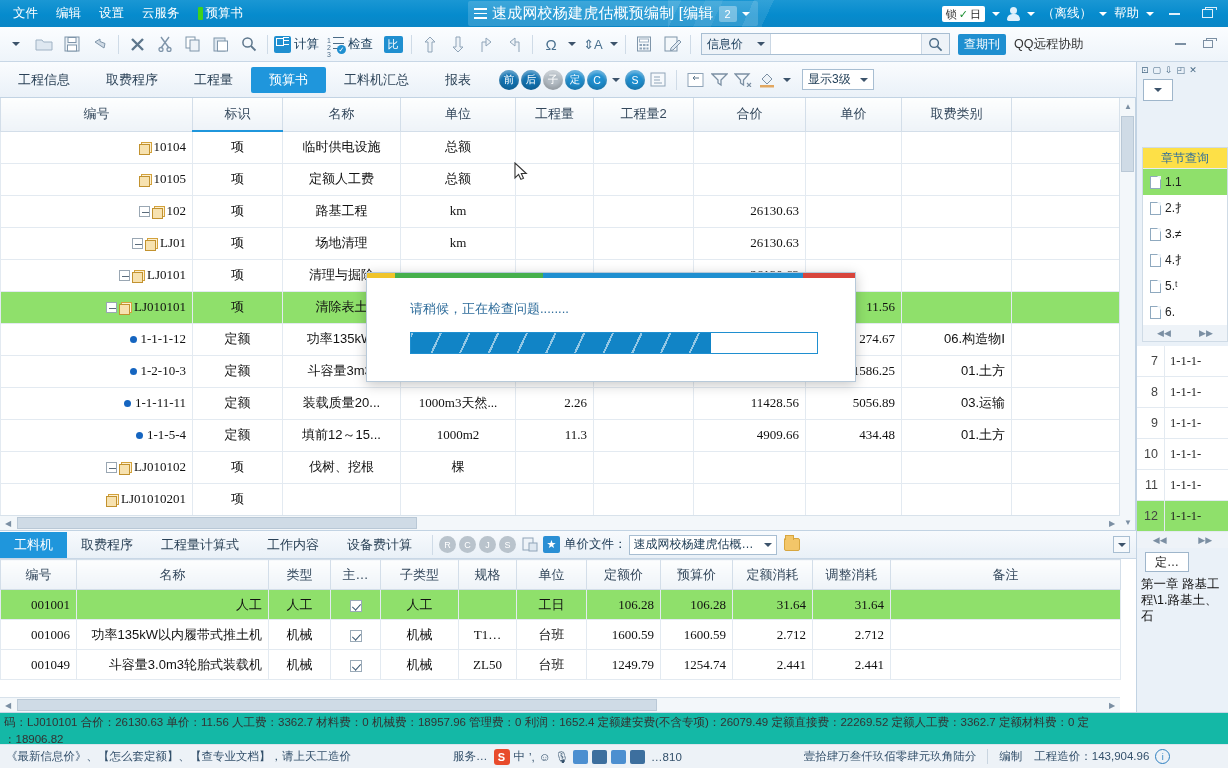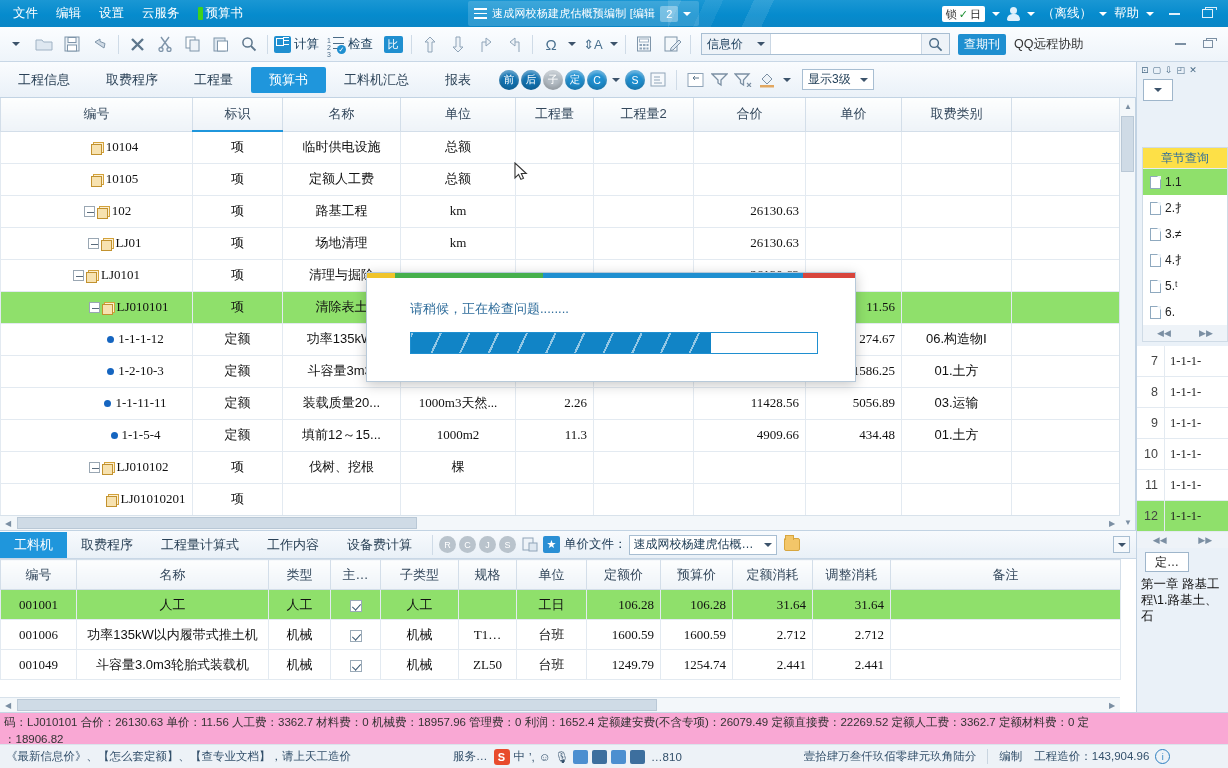--- a/index.html
+++ b/index.html
@@ -33,21 +33,21 @@
   .doc-tab{
     position:absolute; left:468px; top:1px; height:25px;
     display:flex; align-items:center; gap:5px; padding:0 8px 0 6px;
     background:rgba(255,255,255,.16); border-radius:2px; z-index:2;
   }
   .doc-tab .lines{ display:inline-block; width:13px;height:11px; position:relative;}
   .doc-tab .lines i{ position:absolute; left:0; width:13px; height:1.6px; background:#fff;}
   .doc-tab .lines i:nth-child(1){top:0}
   .doc-tab .lines i:nth-child(2){top:4.5px}
   .doc-tab .lines i:nth-child(3){top:9px}
-  .doc-title{ font-size:11px; color:#fff; letter-spacing:.2px;}
+  .doc-title{ font-size:15px; color:#fff; letter-spacing:.2px;}
   .tab-badge{
     background:rgba(255,255,255,.35); color:#fff; font-size:11px;
     padding:1px 6px; border-radius:2px; line-height:14px;
   }
   .caret{ width:0;height:0;border-left:4px solid transparent;border-right:4px solid transparent;border-top:4px solid #fff; display:inline-block;}
   .caret.dark{ border-top-color:#3c536b;}
 
   .tb-right{ position:absolute; right:0; top:0; height:27px; display:flex; align-items:center; gap:7px; padding-right:8px; z-index:2;}
   .lock-chip{
     display:flex;align-items:center;gap:2px;background:#fff;color:#2b2b2b;
@@ -117,21 +117,21 @@
   
   .grid-wrap{ position:absolute; left:0; top:98px; width:1136px; height:432px; background:#fff;
               border-right:1px solid #c2d3e3; overflow:hidden;}
   table.grid{ border-collapse:collapse; width:1120px; table-layout:fixed;}
   table.grid th{
     height:33px; background:linear-gradient(180deg,#fdfefe 0%,#eef3f8 100%);
     border:1px solid #d3dee9; border-top:none; font-weight:normal; font-size:13px; color:#34485c;
   }
   table.grid th.sel{ border-bottom:2px solid #1f96dc;}
   table.grid td{ height:32px; border:1px solid #e3eaf1; font-size:13px; color:#111; padding:0 6px; }
-  .c-code{ text-align:center; }
+  .c-code{ text-align:right; }
   .c-center{ text-align:center;}
   .c-right{ text-align:right;}
   tr.sel-row td{ background:#8fe06b; }
   .exp{ display:inline-block; width:11px;height:11px;border:1px solid #9aa7b3;background:#fff;
         position:relative; vertical-align:middle; margin-right:2px;}
   .exp:before{content:"";position:absolute;left:2px;top:4.5px;width:7px;height:1.4px;background:#5a6b7b;}
   .fold{ display:inline-block; width:12px;height:11px; position:relative; vertical-align:middle; margin-right:3px;}
   .fold:before{content:"";position:absolute;left:2px;top:0;width:9px;height:9px;border:1.3px solid #d3a23c;background:#fdf0d2;}
   .fold:after{content:"";position:absolute;left:0;top:2px;width:9px;height:9px;border:1.3px solid #c2922f;background:#f7e2b0;}
   .dot{ display:inline-block;width:7px;height:7px;border-radius:50%;background:#1565c0;vertical-align:middle;margin-right:4px;}
@@ -202,21 +202,21 @@
   table.btable{ border-collapse:collapse; width:1120px; table-layout:fixed;}
   table.btable th{ height:30px; background:linear-gradient(180deg,#fdfefe 0%,#eef3f8 100%);
                    border:1px solid #d3dee9; font-weight:normal; font-size:13px; color:#34485c;}
   table.btable td{ height:30px; border:1px solid #e3eaf1; font-size:13px; color:#111; padding:0 6px;}
   table.btable tr.sel-row td{ background:#8fe06b;}
   .cbx{ display:inline-block; width:12px;height:12px;border:1px solid #9aaab8;background:#fff; position:relative; vertical-align:middle;}
   .cbx.on:after{ content:"";position:absolute;left:3px;top:1px;width:4px;height:7px;border:solid #3c5a74;border-width:0 1.6px 1.6px 0;transform:rotate(42deg);}
   .red{ color:#d8453c;}
 
   
-  .status{ position:absolute; left:0; top:712px; width:1228px; height:56px; background:#f9a8d4; border-top:1px solid #c8d7e6;
+  .status{ position:absolute; left:0; top:712px; width:1228px; height:56px; background:#14b8a6; border-top:1px solid #c8d7e6;
            font-size:11.5px; color:#333;}
   .st-line{ padding:2px 4px 0 4px; white-space:nowrap; overflow:hidden;}
   .st-bot{ position:absolute; left:0; bottom:0; width:1228px; height:24px; background:#edf2f7; border-top:1px solid #dbe4ec;
            display:flex; align-items:center; font-size:11.5px; color:#33506b;}
   .st-bot .seg{ padding:0 6px; white-space:nowrap;}
   .ime{ display:flex; align-items:center; gap:4px; }
   .ime .s{ color:#fff;background:#e84b2c;width:16px;height:16px;border-radius:3px;display:flex;align-items:center;justify-content:center;font-size:11px;font-weight:bold;}
   .ime .ib{ width:15px;height:14px;background:#4c8fd0;border-radius:2px;display:inline-block;}
   .ime .ig{ width:15px;height:14px;background:#3d6f9e;border-radius:2px;display:inline-block;}
   .st-sep{ width:1px;height:15px;background:#c9d5e0;margin:0 5px;}

